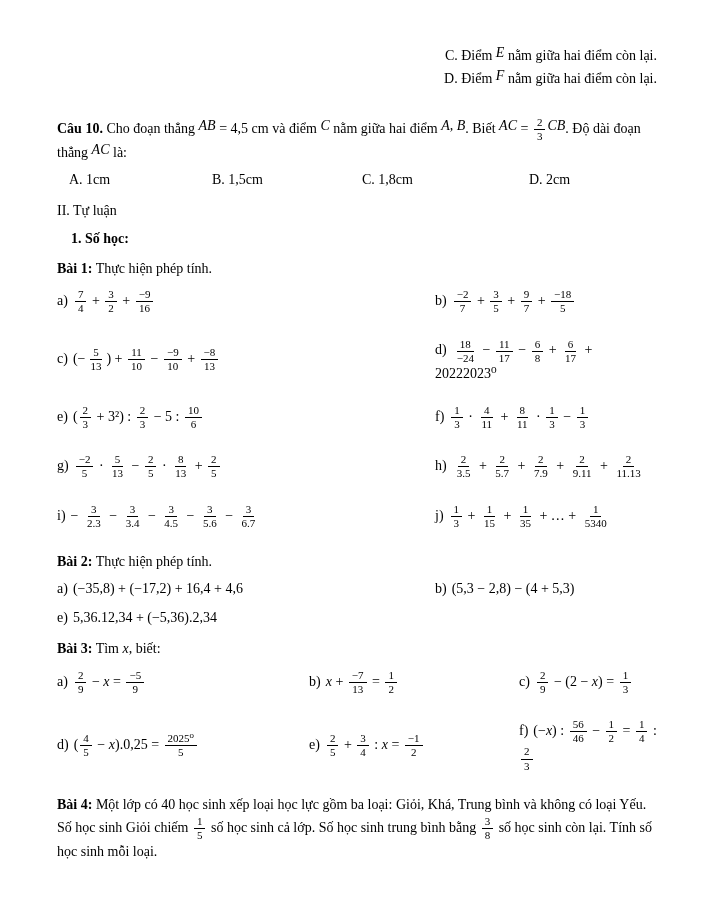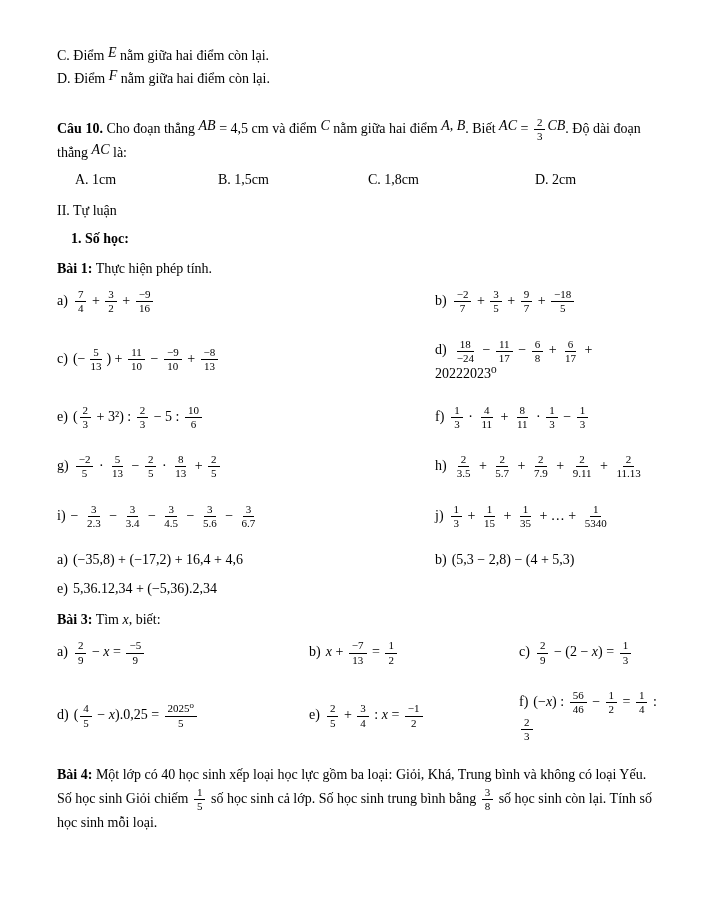--- a/index.html
+++ b/index.html
@@ -10,24 +10,24 @@
     color: #000;
     width: 714px;
   }
   .page {
     width: 714px;
     min-height: 924px;
     padding: 46px 57px 36px 57px;
     background: #fff;
   }
   p.para { line-height: 1.45; }
-  .option-line { margin-bottom: 3px; }
+  .option-line { margin-bottom: 3px; text-align: right; }
   .option-line i, .cau10 i { position: relative; top: -3px; }
   .cau10 { margin-top: 26px; }
-  .answers-row { display: flex; margin: 9px 18px 6px; }
+  .answers-row { display: flex; margin: 9px 12px 6px; }
   .answers-row span:nth-child(1) { width: 143px; }
   .answers-row span:nth-child(2) { width: 150px; }
   .answers-row span:nth-child(3) { width: 167px; }
   .heading { font-weight: normal; margin: 13px 0 7px; }
   .sub-heading { font-weight: bold; margin: 2px 14px 7px; }
   .bai-header { margin: 10px 0 9px; }
   .bai-header b { font-weight: bold; }
   .ex-row { display: flex; align-items: center; margin: 0 0 22px; }
   .ex-row-plain { display: flex; align-items: center; margin: 0 0 13px; }
   .col-l { width: 63%; }
@@ -251,20 +251,24 @@
           </span> + <span class="frac">
             <span class="num">1</span>
             <span class="den">35</span>
           </span> + … + <span class="frac">
             <span class="num">1</span>
             <span class="den">5340</span>
           </span></span>
     </div>
   </div>
 
+  <p class="para bai-header">
+    <b>Bài 2:</b>
+    <span>Thực hiện phép tính.</span>
+  </p>
 
   <div class="ex-row-plain">
     <div class="col-l">
       <span class="ex-label">a)</span><span>(−35,8) + (−17,2) + 16,4 + 4,6</span>
     </div>
     <div class="col-r">
       <span class="ex-label">b)</span><span>(5,3 − 2,8) − (4 + 5,3)</span>
     </div>
   </div>
 

